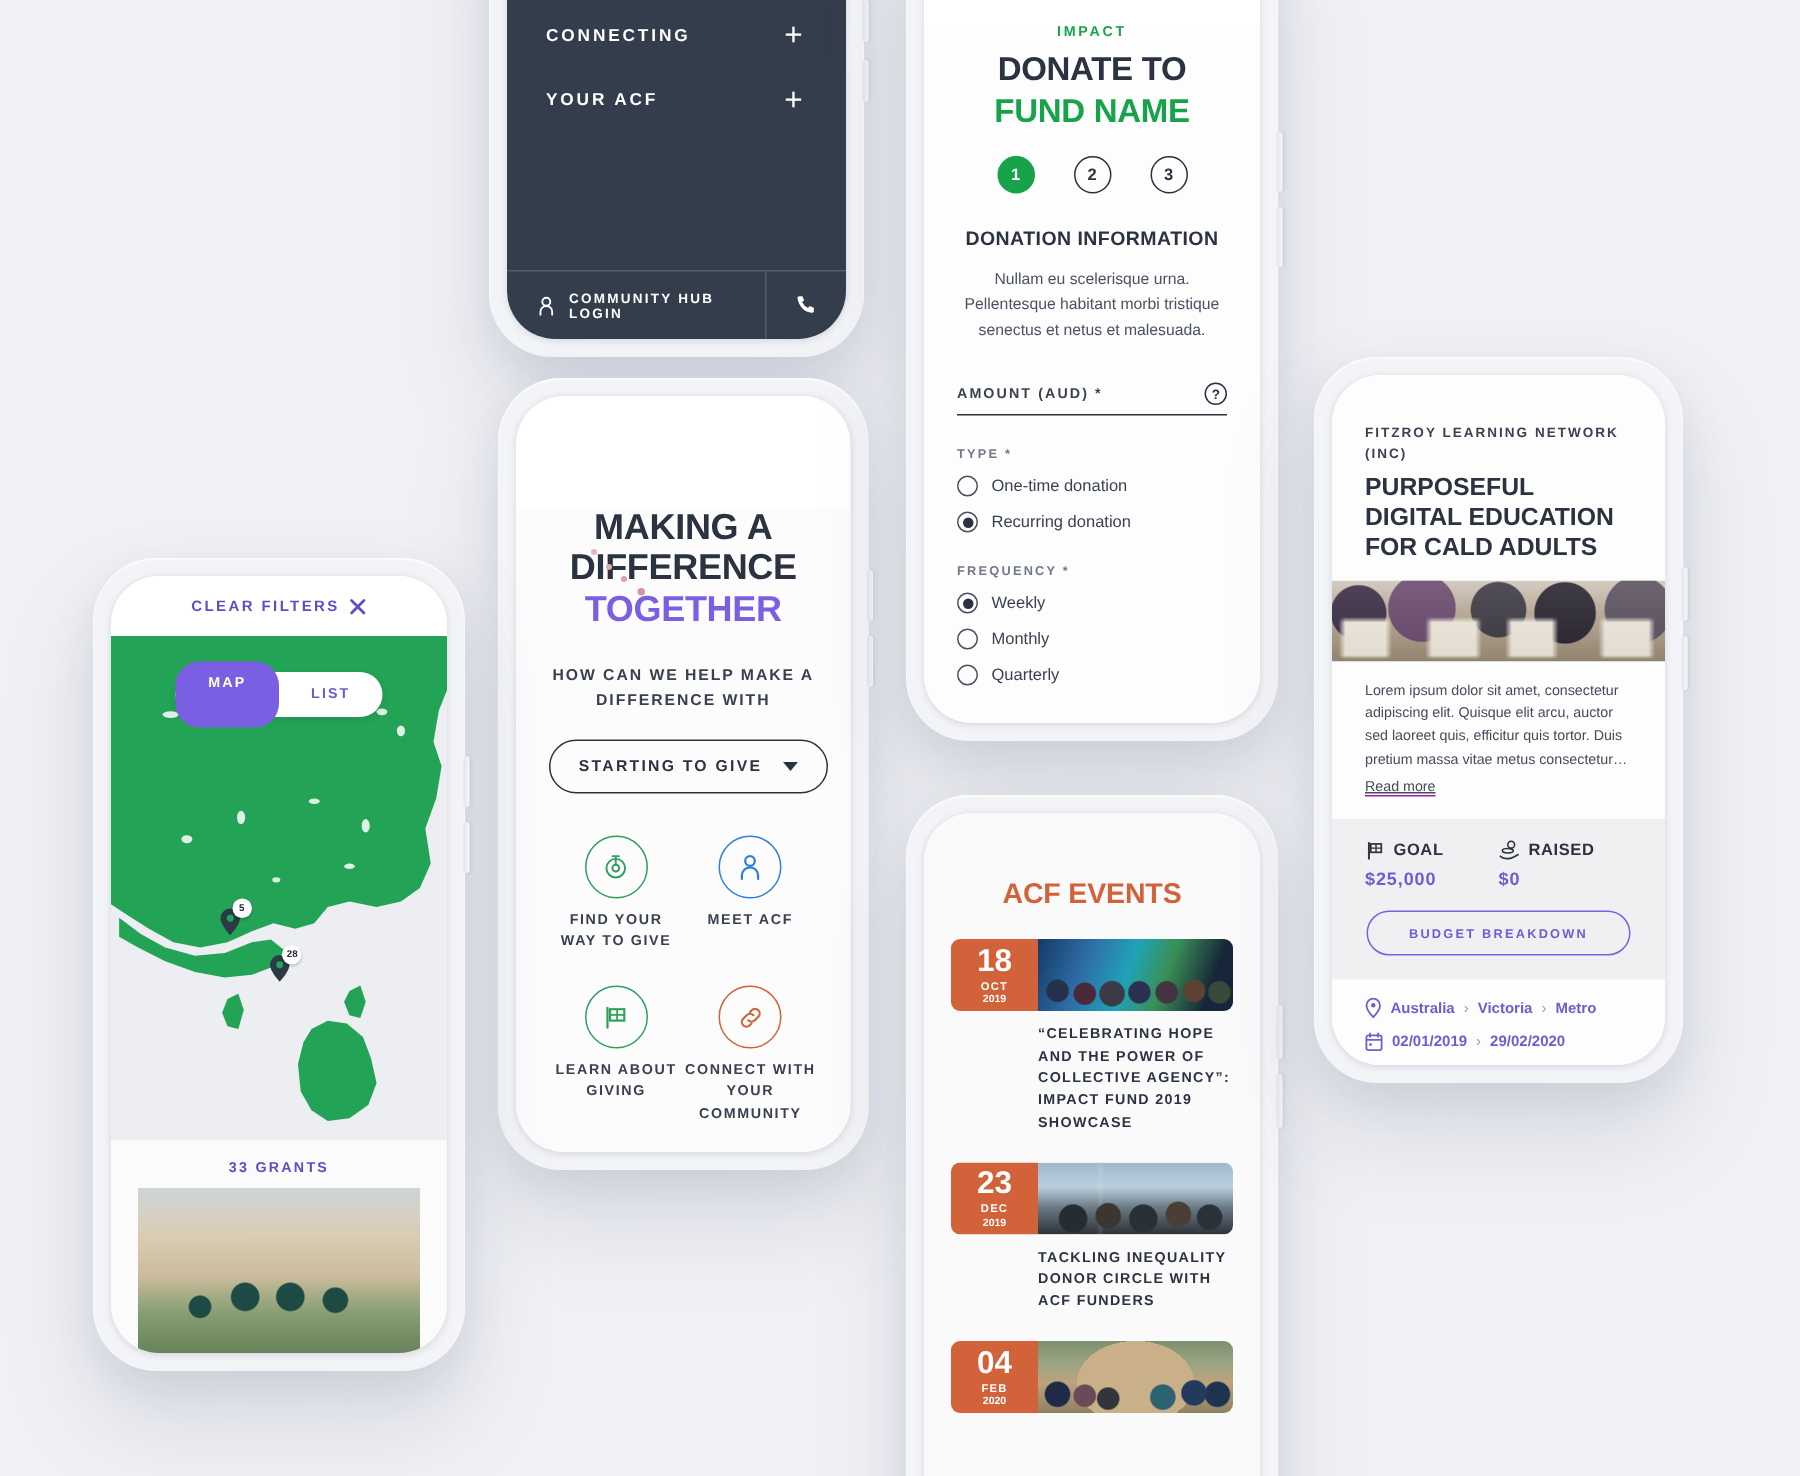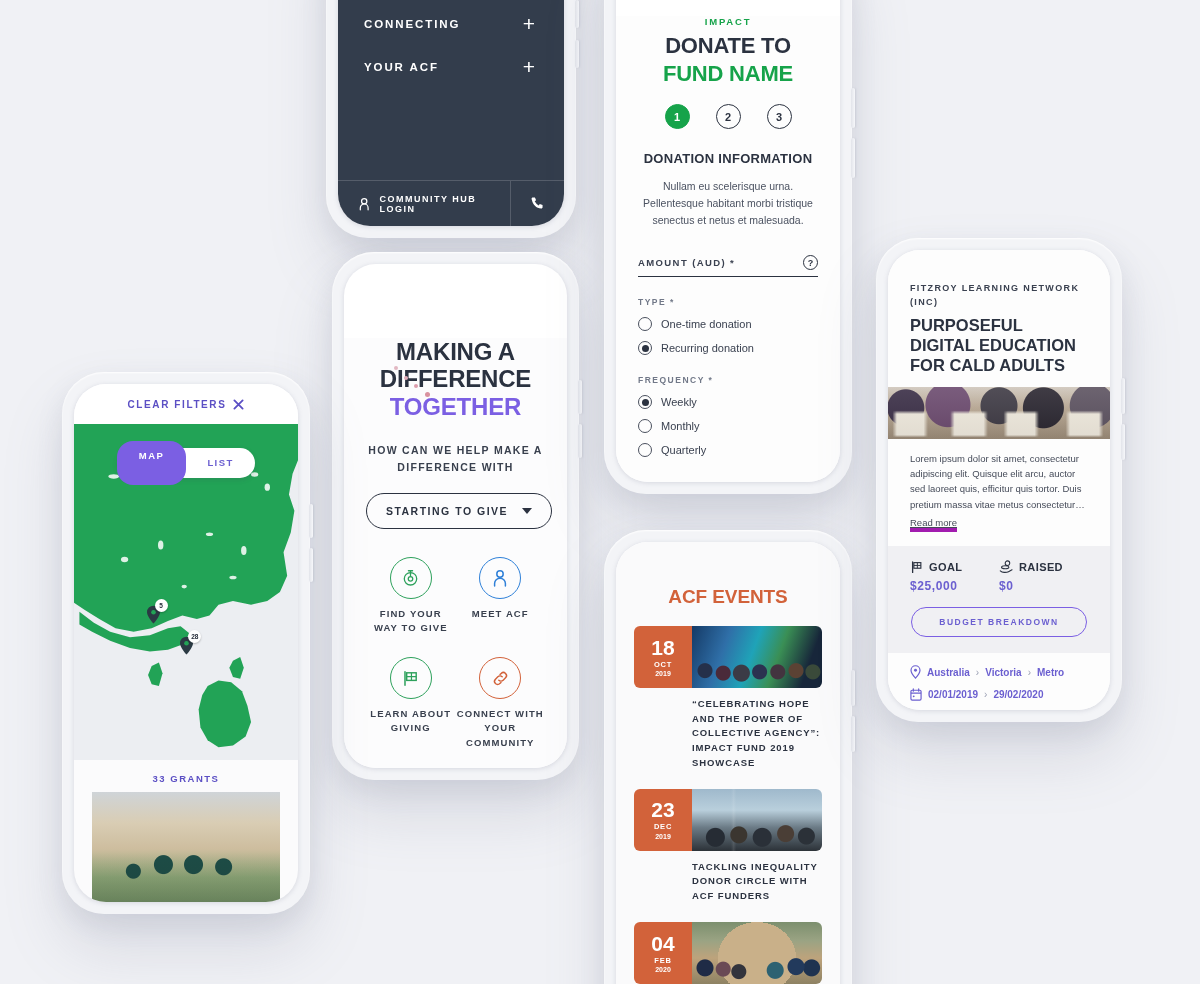--- a/index.html
+++ b/index.html
@@ -202,21 +202,21 @@
   .radio-row .rlbl { font-size: 11px; color: #3a4150; }
 
   
   #phone-events { left: 604px; top: 530px; width: 248px; height: 520px; }
   .events { background: #fafafb; height: 100%; padding: 0 18px; }
   .events h1 {
     padding-top: 44px; text-align: center; font-size: 19px; font-weight: 800;
     color: #d2623a; letter-spacing: -.1px;
   }
   .ev-card { margin-top: 18px; }
-  .ev-top { display: flex; height: 62px; border-radius: 6px; overflow: hidden; }
+  .ev-top { display: flex; height: 48px; border-radius: 6px; overflow: hidden; }
   .ev-date {
     width: 58px; background: #d2623a; color: #fff; flex: none;
     display: flex; flex-direction: column; align-items: center; justify-content: center;
     line-height: 1;
   }
   .ev-date .d { font-size: 21px; font-weight: 800; }
   .ev-date .m { font-size: 7.5px; font-weight: 700; letter-spacing: .8px; margin-top: 3px; }
   .ev-date .y { font-size: 7px; font-weight: 700; margin-top: 2px; }
   .ev-img { flex: 1; position: relative; overflow: hidden; }
   .ev-title {
@@ -235,21 +235,21 @@
   }
   .grant-title {
     margin-top: 7px; font-size: 16.5px; font-weight: 800;
     line-height: 1.2; color: #2b3240;
   }
   .grant-hero { height: 135px; margin: 0 0 0; position: relative; overflow: hidden; }
   .grant-body { padding: 12px 22px 14px; }
   .grant-body p { font-size: 9.5px; line-height: 1.62; color: #454b59; }
   .readmore {
     display: inline-block; margin-top: 4px; font-size: 9.5px; color: #454b59;
-    border-bottom: 4px solid #a21caf;
+    border-bottom: 1px solid #a21caf;
   }
   .grant-stats {
     background: #f0f0f3; padding: 14px 22px 16px;
   }
   .stats-row { display: flex; }
   .stat { flex: 1; }
   .stat .sh {
     display: flex; align-items: center; gap: 5px;
     font-size: 11px; font-weight: 800; letter-spacing: .4px; color: #2b3240;
   }

